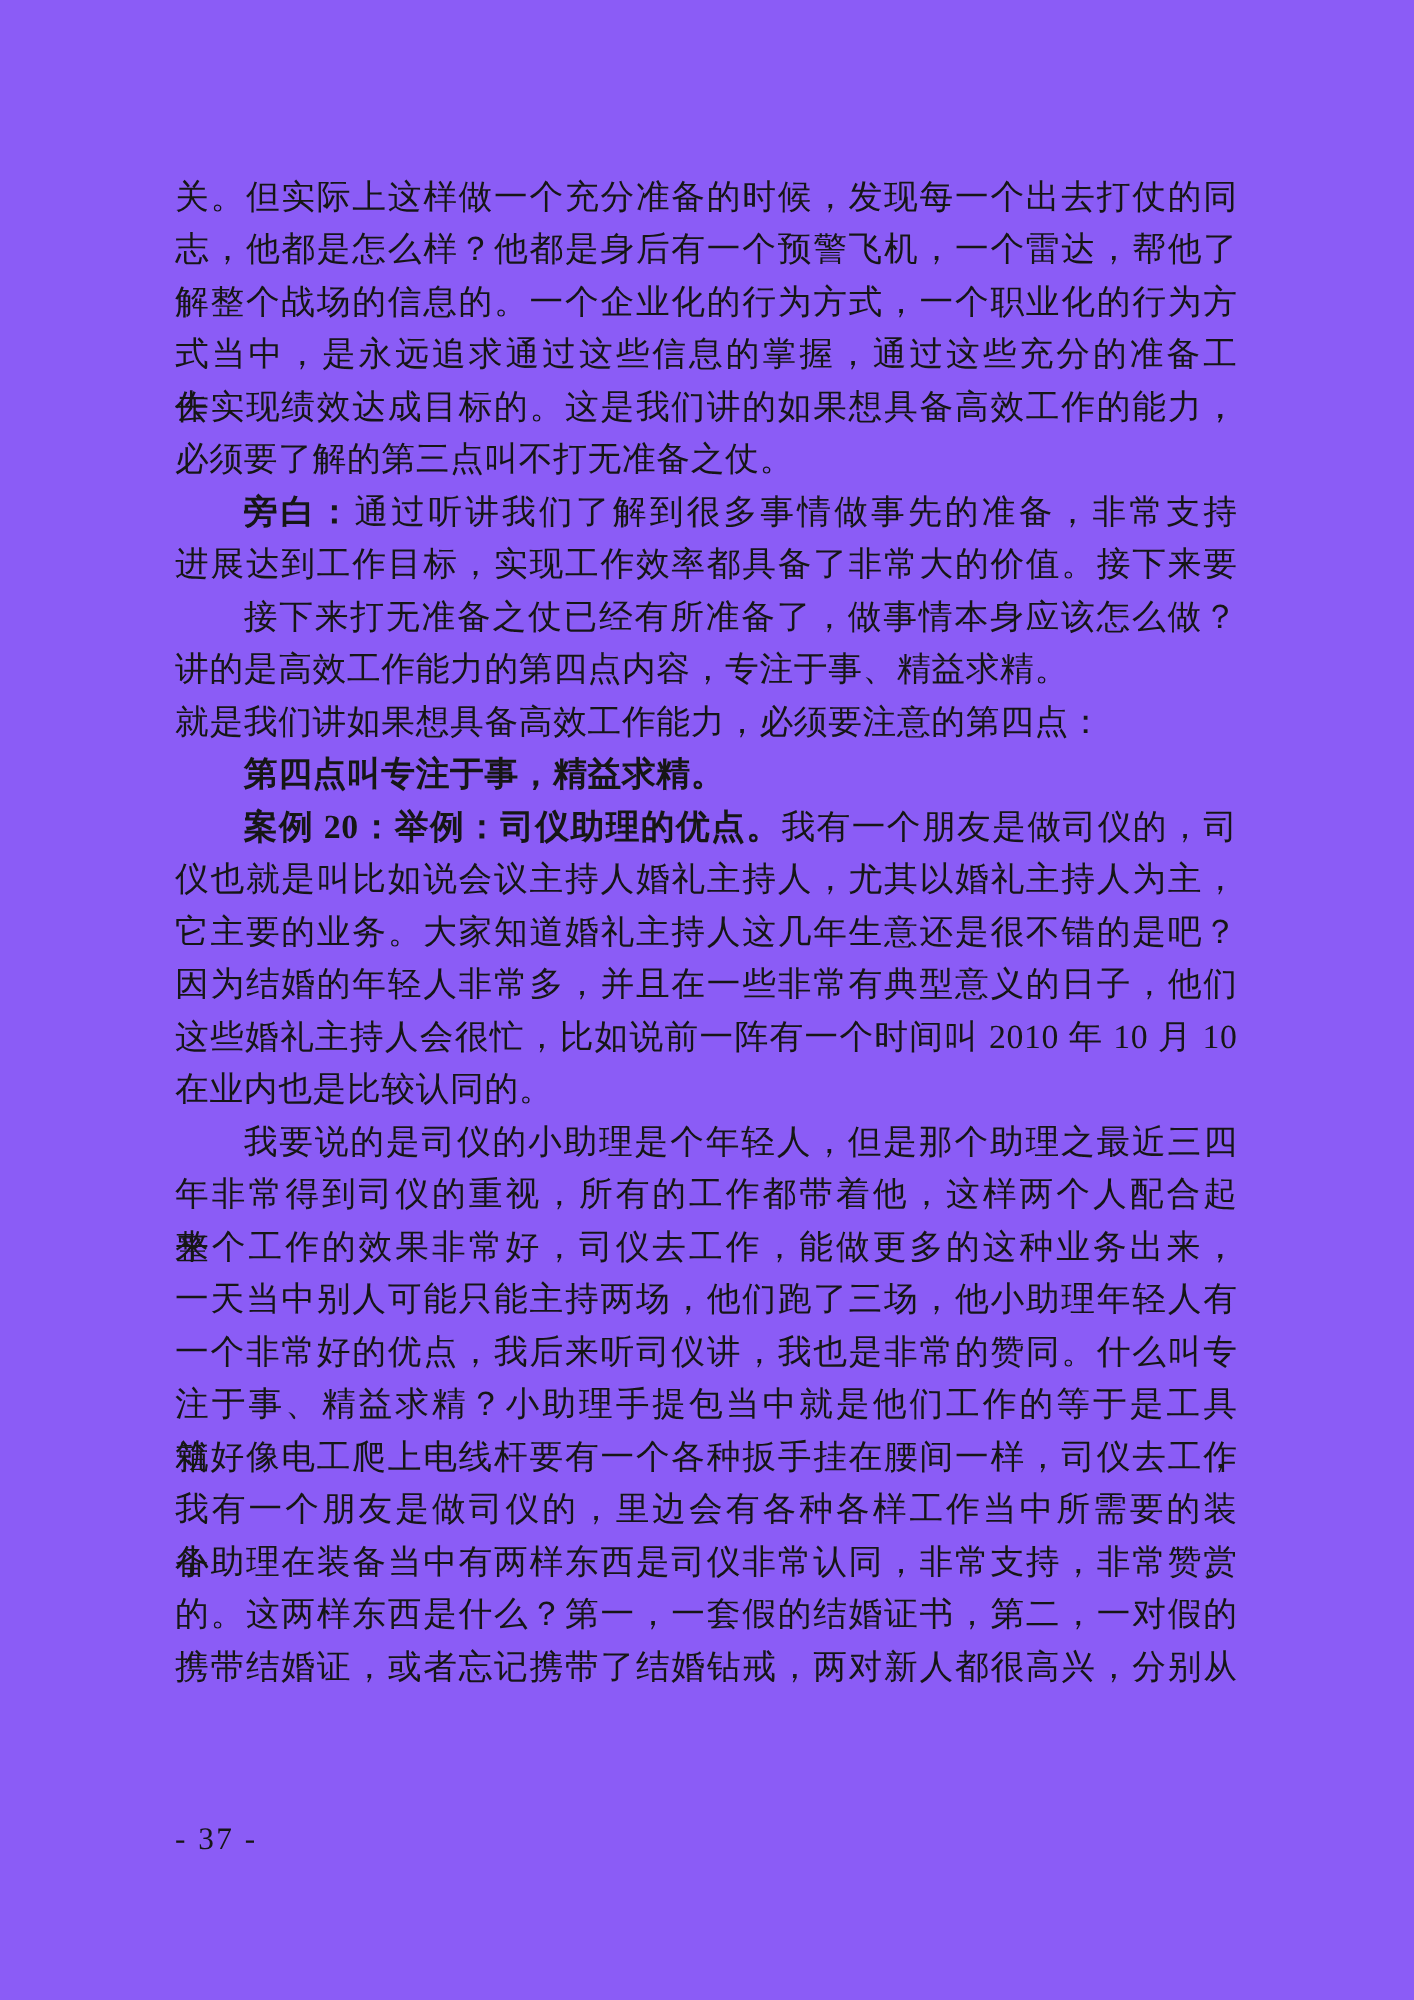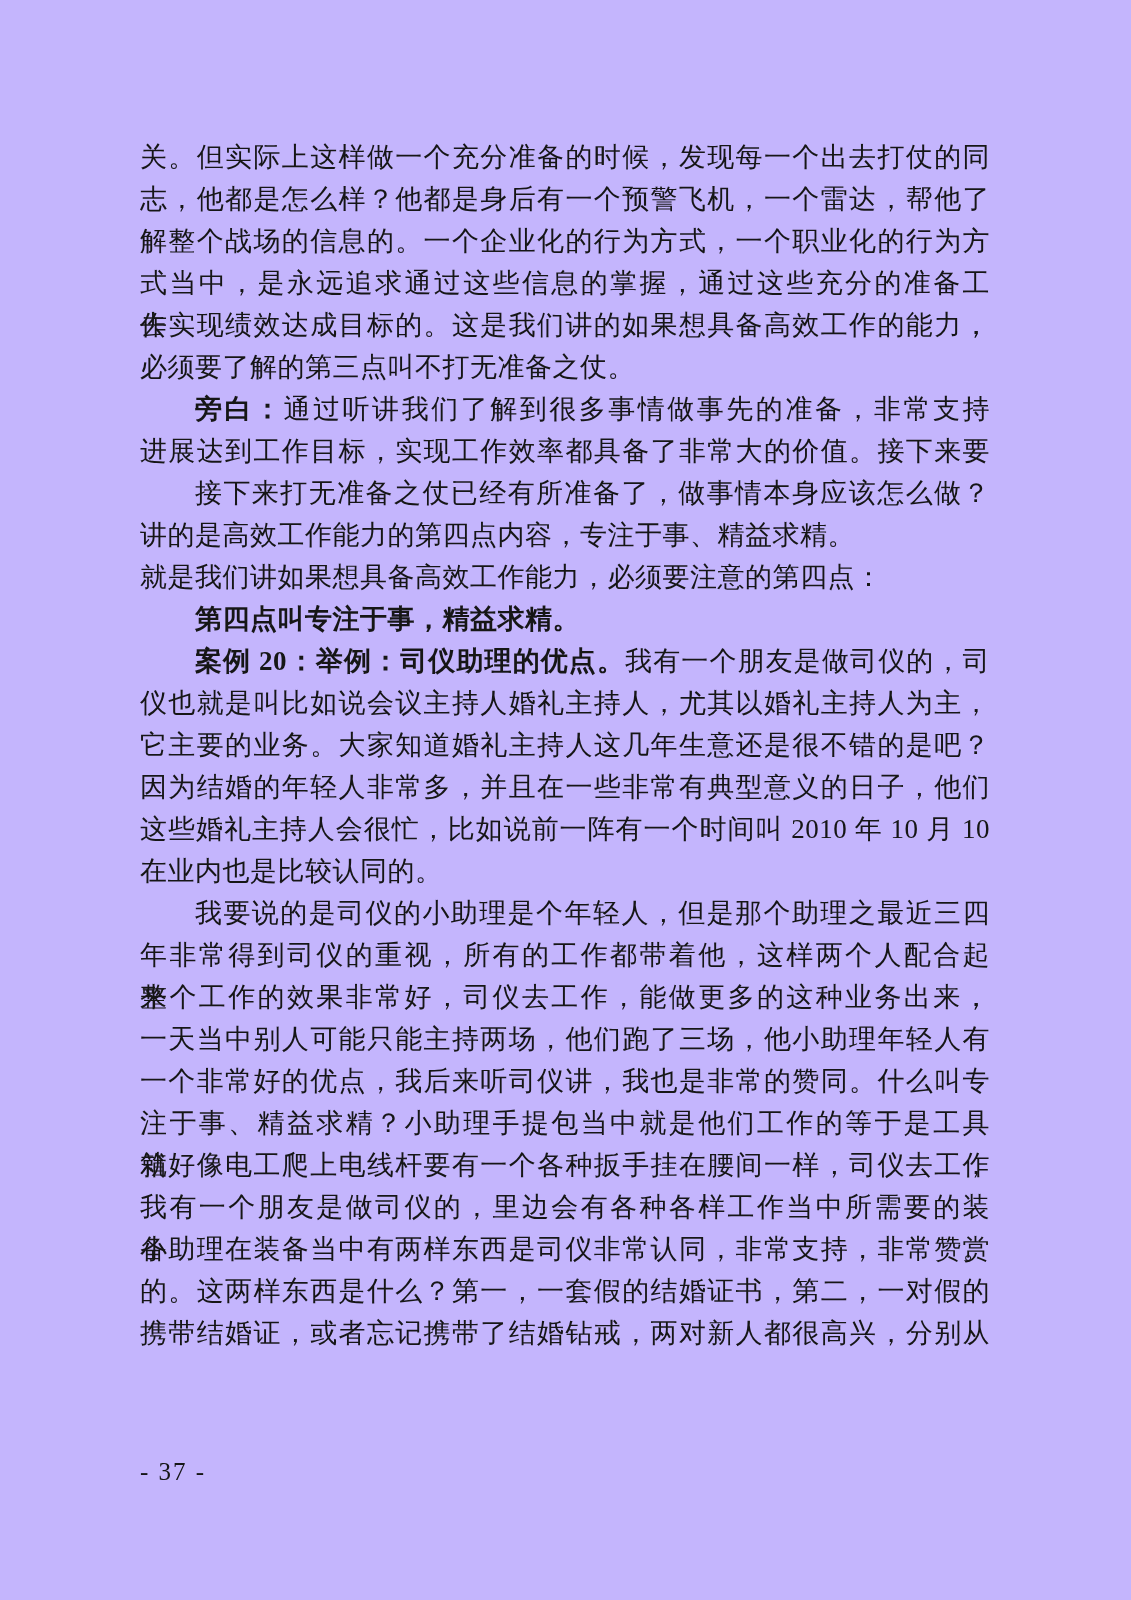--- a/index.html
+++ b/index.html
@@ -12,21 +12,21 @@
     height: 1600px;
     overflow: hidden;
     font-family: "Liberation Serif", "DejaVu Serif", serif;
     color: #161616;
     position: relative;
   }
   .page {
     position: relative;
     width: 1131px;
     height: 1600px;
-    background: #c4b5fd;
+    background: #8b5cf6;
   }
   .body-text {
     position: absolute;
     left: 140px;
     top: 136px;
     width: 850px;
   }
   .line {
     height: 42px;
     line-height: 42px;

